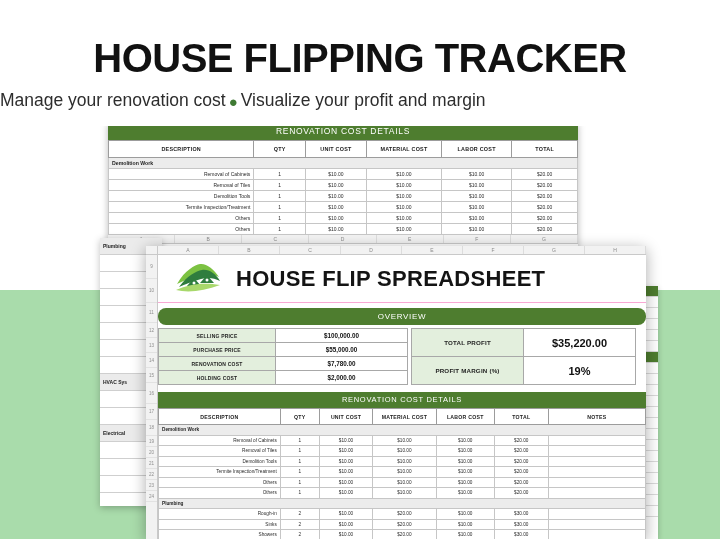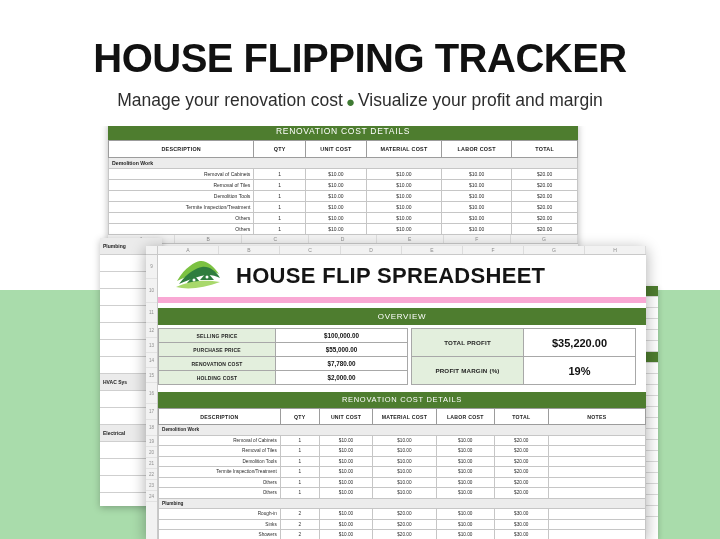--- a/index.html
+++ b/index.html
@@ -11,21 +11,21 @@
   }
   #stage { position: relative; width: 720px; height: 539px; background:#fff; overflow:hidden; }
 
   
   .hero { position:absolute; left:0; top:0; width:720px; height:110px; background:#fff; z-index:40;margin-top:16px;}
   .hero-title {
     text-align:center; font-size:40px; font-weight:bold; letter-spacing:-0.5px;
     color:#111111; margin-top:20px; font-family:"Liberation Sans", sans-serif;
   }
   .hero-sub {
-    text-align:center; font-size:17.5px; color:#2d2d2d; margin-top:9px; font-weight:400;
+    text-align:left; font-size:17.5px; color:#2d2d2d; margin-top:9px; font-weight:400;
     font-family:"Liberation Sans", sans-serif;
   }
   .hero-dot { color:#3f7a33; font-size:15px; vertical-align:middle; padding:0 3px;}
 
   
   .green-band {
     position:absolute; left:0; top:290px; width:720px; height:249px;
     background:#a9dcab; z-index:1;
   }
 
@@ -80,26 +80,26 @@
                      color:#555; text-align:center; line-height:11px; }
   #sheet-right .rr.g { background:#4e7d2f; }
 
   
   #sheet-main {
     left:146px; top:246px; width:500px; height:293px; z-index:30;
     box-shadow:0 3px 14px rgba(0,0,0,0.33); background:#ffffff;
   }
   #main-body { position:absolute; left:12px; top:9px; right:0; bottom:0; }
   .brandrow { display:flex; align-items:center; height:48px; padding-left:16px; background:#fff;
-              border-bottom:6px solid #f9a8d4;}
+              border-bottom:1px solid #f9a8d4;}
   .brand-title { font-size:22px; font-weight:bold; color:#141414; letter-spacing:0.3px;
                  margin-left:14px; font-family:"Liberation Sans", sans-serif;}
   .logo-box { width:48px; height:34px; }
 
-  .ovr-band { height:17px; line-height:17px; font-size:8px; margin-top:5px; }
+  .ovr-band { height:17px; line-height:17px; font-size:8px; margin-top:5px;border-radius:8px; }
 
   .ovr-wrap { display:flex; margin-top:3px; }
   .ovr-left { width:250px; }
   .ovr-right { width:225px; margin-left:3px; }
   table.ovr { width:100%; border-collapse:collapse; table-layout:fixed; }
   table.ovr td { border:1px solid #a8a8a8; height:14px; }
   td.lbl { background:#e3efdd; font-size:5px; font-weight:bold; text-align:center;
            letter-spacing:0.2px; color:#1f1f1f; }
   td.val { background:#ffffff; font-size:6.3px; font-weight:bold; text-align:center;
            color:#111; }

